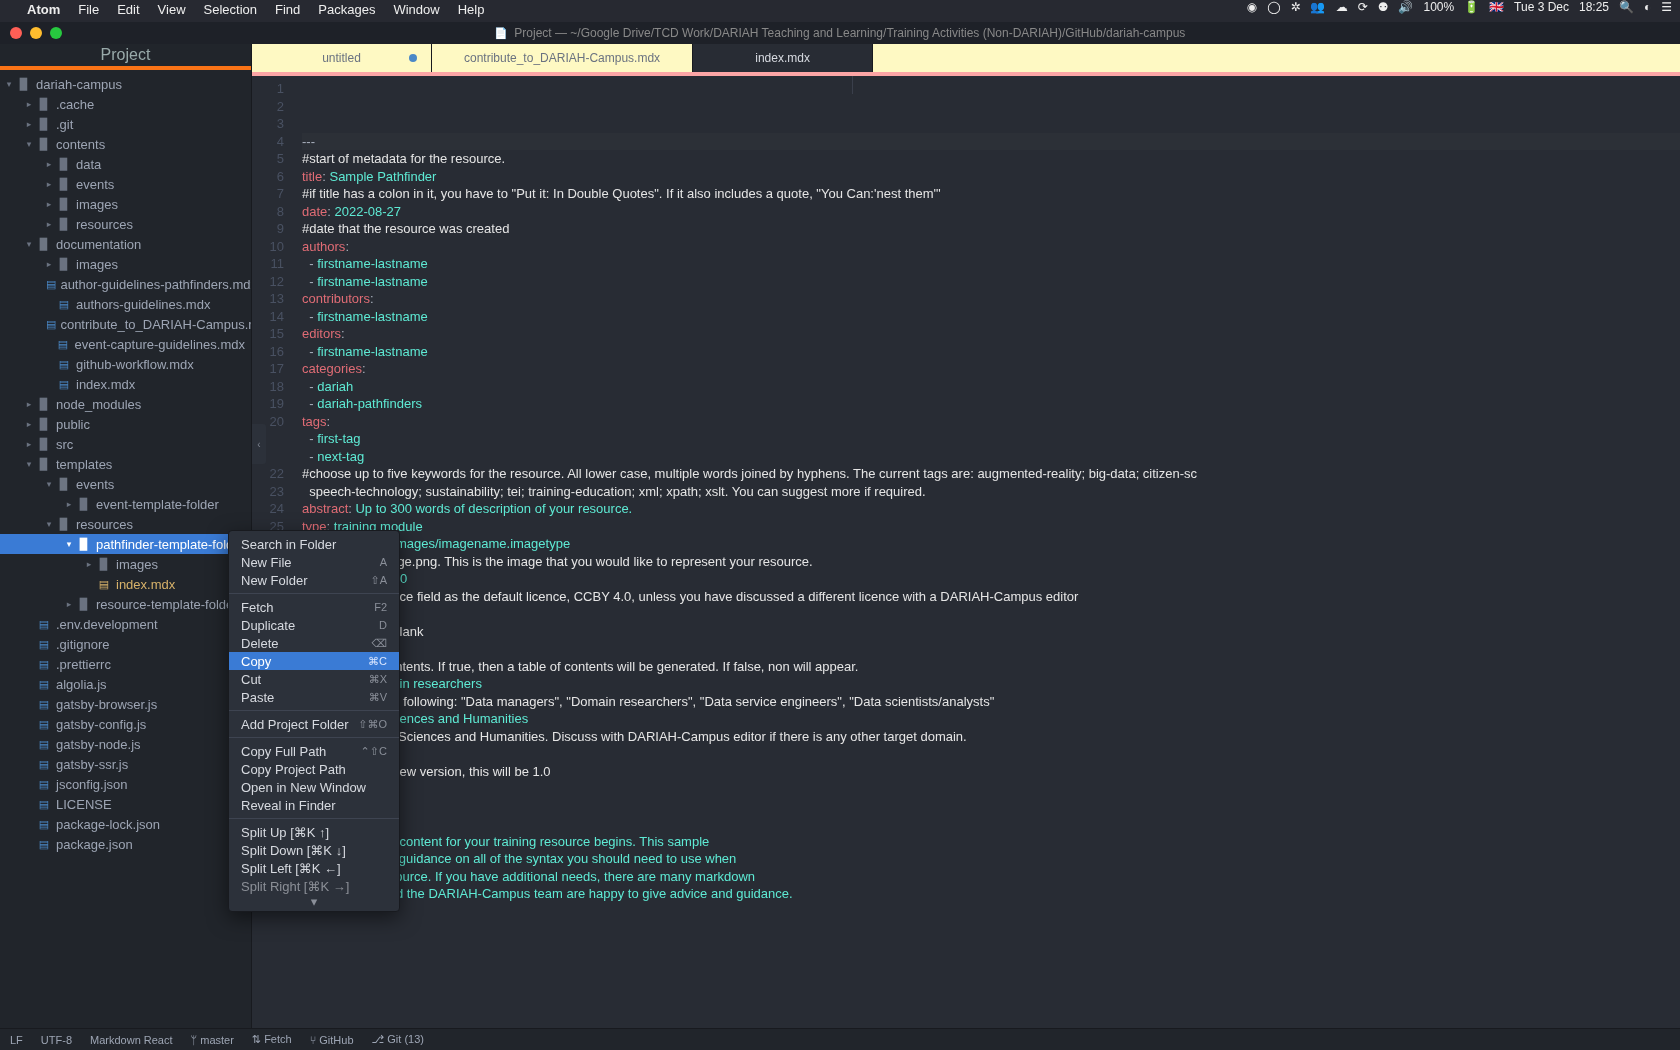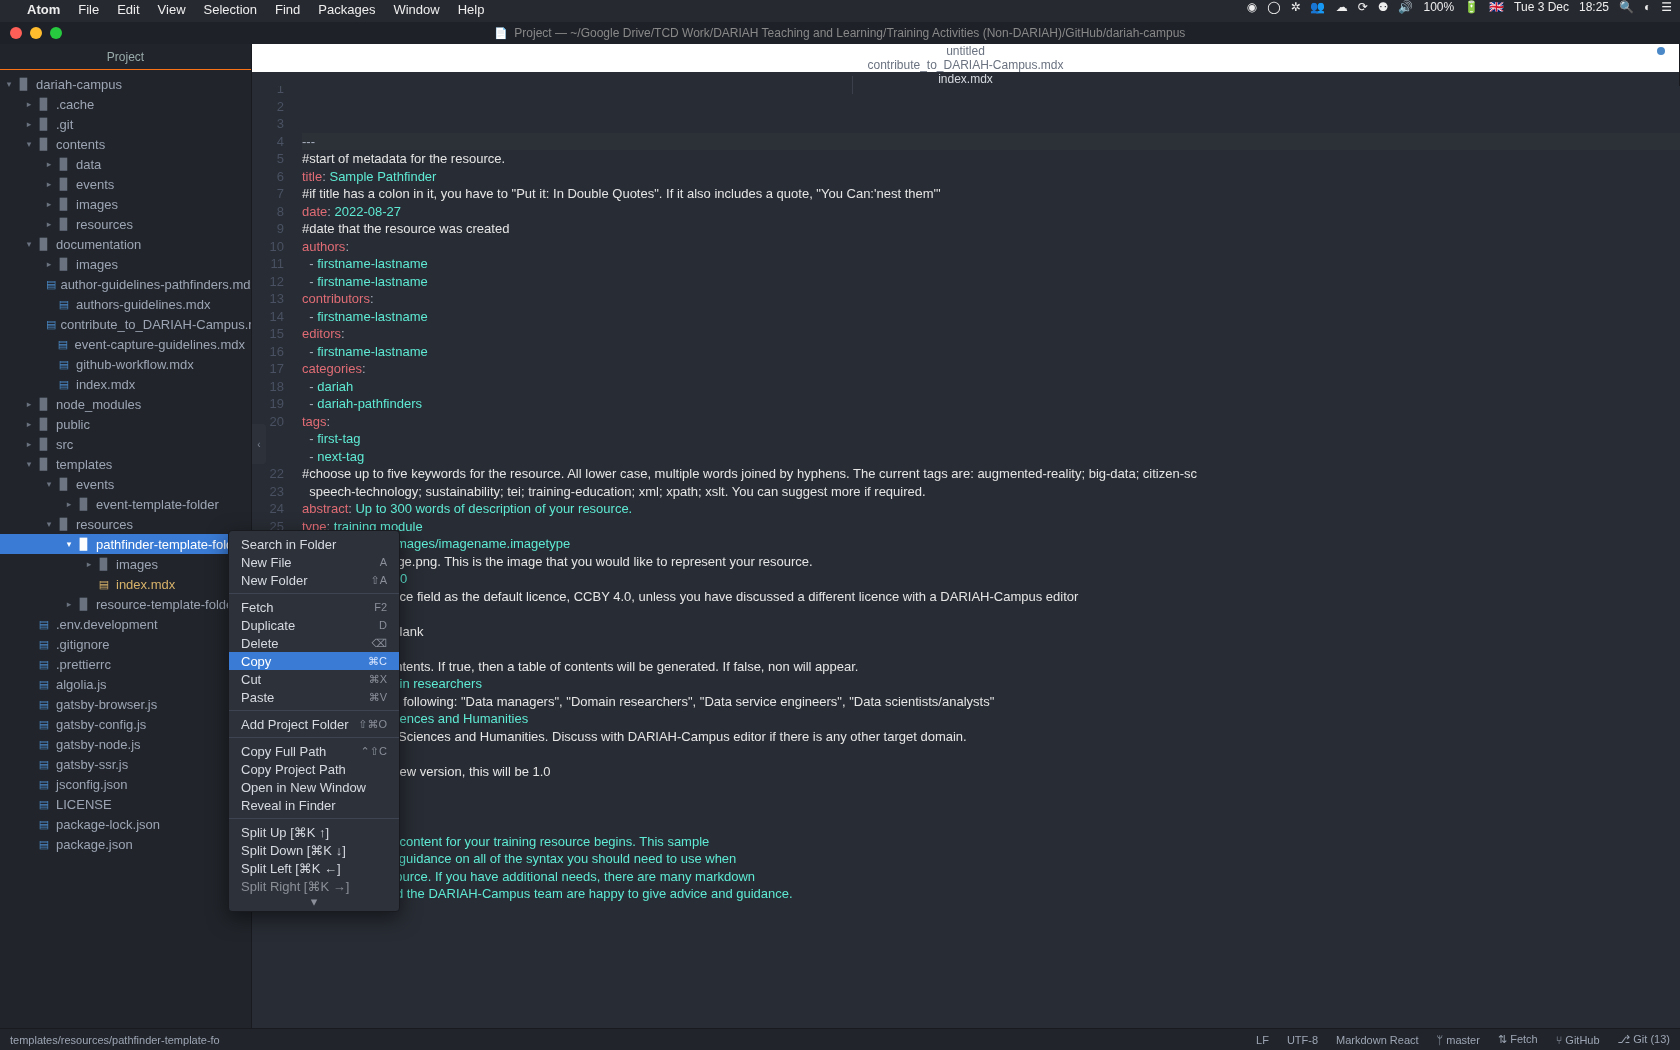--- a/index.html
+++ b/index.html
@@ -11,39 +11,39 @@
 .menubar .right { margin-left:auto; display:flex; align-items:center; gap:10px; }
 .menubar .right span { font-size:12px; }
 .titlebar { height:22px; background:#1e2128; display:flex; align-items:center; position:relative; }
 .traffic { display:flex; gap:8px; padding-left:10px;}
 .dot { width:12px; height:12px; border-radius:50%; }
 .dot.r{background:#ff5f56;} .dot.y{background:#ffbd2e;} .dot.g{background:#27c93f;}
 .titlebar .title { position:absolute; left:50%; transform:translateX(-50%); color:#888; font-size:12px; display:flex; align-items:center; gap:6px;}
 .titlebar .title .file-icon{ font-size:11px; color:#aaa; }
 .workspace { display:flex; height:calc(100% - 22px - 22px - 22px); }
 .sidebar { width:252px; background:#21252b; display:flex; flex-direction:column; border-right:1px solid #181a1f; }
-.sidebar-header { height:26px; display:flex; align-items:center; justify-content:center; color:#9aa; font-size:12px; border-bottom:1px solid #f97316;}
+.sidebar-header { height:26px; display:flex; align-items:center; justify-content:center; color:#9aa; font-size:16px; border-bottom:4px solid #f97316;}
 .tree { flex:1; overflow:auto; font-size:13px; color:#9da5b4; padding-top:4px;}
 .tree-item { display:flex; align-items:center; height:20px; padding:0 6px; white-space:nowrap; cursor:default;}
 .tree-item .chev { width:10px; display:inline-block; text-align:center; font-size:9px; color:#6a7280; margin-right:2px;}
 .tree-item .icon { width:16px; display:inline-block; text-align:center; margin-right:4px; font-size:11px;}
 .tree-item.selected { background:#3a7bd5; color:#fff; }
 .tree-item.selected .chev, .tree-item.selected .icon { color:#fff; }
 .folder-icon{ color:#6a7280; }
 .folder-open-icon{ color:#6d7582; }
 .file-md { color:#4a88c7; }
 .tree-item.sel-file { color:#d7b26a; }
 .tree-item.sel-file .icon { color:#d7b26a; }
 .depth0{padding-left:4px;}
 .depth1{padding-left:24px;}
 .depth2{padding-left:44px;}
 .depth3{padding-left:64px;}
 .depth4{padding-left:84px;}
 .editor-area { flex:1; display:flex; flex-direction:column; background:#282c34; position:relative;}
-.tabs { height:32px; display:flex; background:#ffffff; border-bottom:4px solid #fca5a5;flex-direction:column;}
+.tabs { height:32px; display:flex; background:#fef9c3; border-bottom:4px solid #fca5a5;}
 .tab { padding:0 32px; display:flex; align-items:center; color:#6a7280; font-size:12px; border-right:1px solid #181a1f; gap:8px; position:relative; min-width:180px; justify-content:center;}
 .tab.active { background:#282c34; color:#d7dae0; }
 .tab .mod-dot { width:8px; height:8px; border-radius:50%; background:#4a88c7; position:absolute; right:14px;}
 .editor { flex:1; display:flex; overflow:hidden; font-family:"SF Mono",Menlo,Consolas,monospace; font-size:13px; line-height:17.5px;}
 .gutter { width:40px; text-align:right; color:#495162; padding:4px 8px 0 0; user-select:none;}
 .gutter div { height:17.5px; }
 .code { flex:1; padding:4px 0 0 10px; white-space:pre; color:#abb2bf; position:relative; overflow:hidden;}
 .code div { height:17.5px; }
 .code .line-current { background:rgba(255,255,255,0.02); }
 .comment { color:#e5e5e5; }
@@ -445,21 +445,20 @@
     <div class="cm-item">
       <span>Split Left [⌘K ←]</span>
     </div>
     <div class="cm-item" style="opacity: 0.55;">
       <span>Split Right [⌘K →]</span>
     </div>
     <div class="cm-item scroll-arrow">▾</div>
   </div>
 
 <div class="statusbar">
-  <div class="left">templates/resources/pathfinder-template-fo</div>
   <div class="right">
     <span>LF</span>
     <span>UTF-8</span>
     <span>Markdown React</span>
     <span>ᛘ <span>master</span></span>
     <span>⇅ <span>Fetch</span></span>
     <span>⑂ <span>GitHub</span></span>
     <span>⎇ <span>Git (13)</span></span>
   </div>
 </div>

